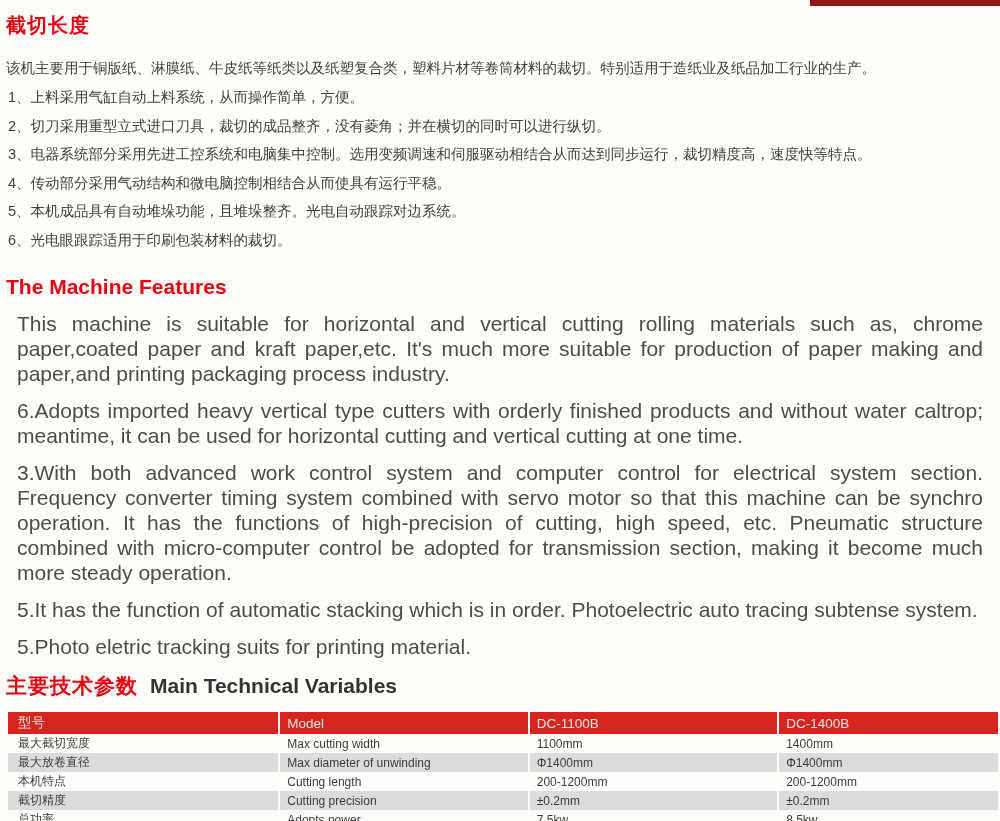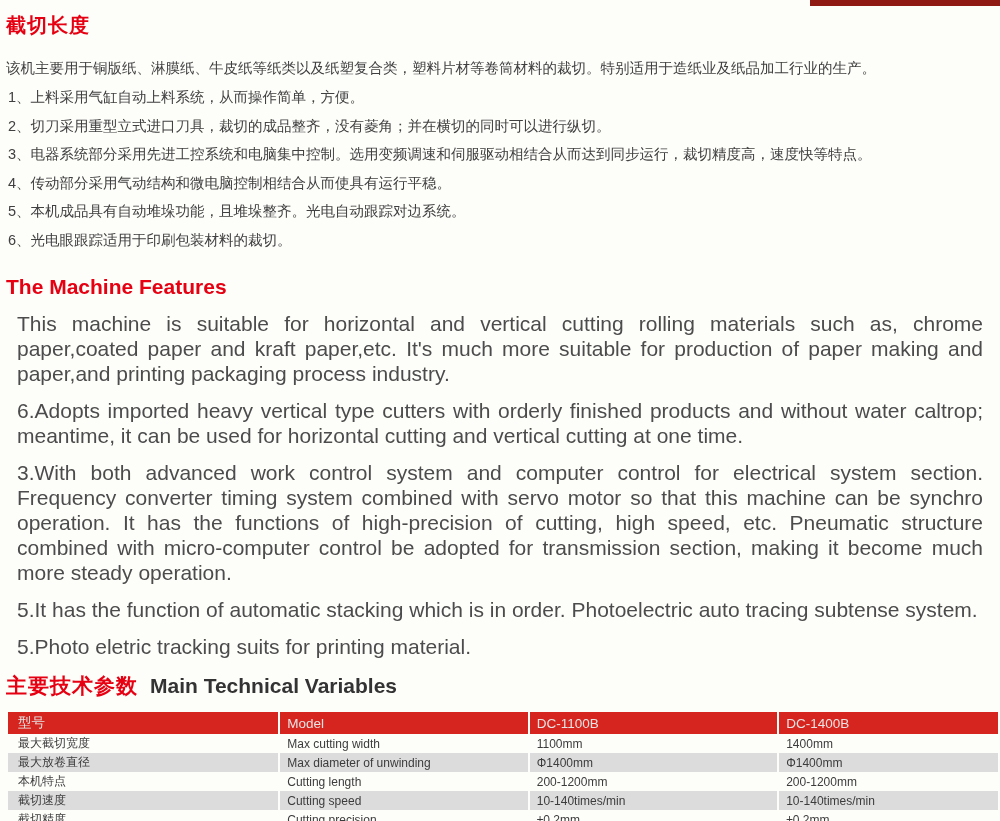--- a/index.html
+++ b/index.html
@@ -152,26 +152,20 @@
         <td>Φ1400mm</td>
         <td>Φ1400mm</td>
       </tr>
       <tr>
         <td>本机特点</td>
         <td>Cutting length</td>
         <td>200-1200mm</td>
         <td>200-1200mm</td>
       </tr>
       <tr>
-        <td>截切速度</td>
-        <td>Cutting speed</td>
-        <td>10-140times/min</td>
-        <td>10-140times/min</td>
-      </tr>
-      <tr>
         <td>截切精度</td>
         <td>Cutting precision</td>
         <td>±0.2mm</td>
         <td>±0.2mm</td>
       </tr>
       <tr>
         <td>总功率</td>
         <td>Adopts power</td>
         <td>7.5kw</td>
         <td>8.5kw</td>

